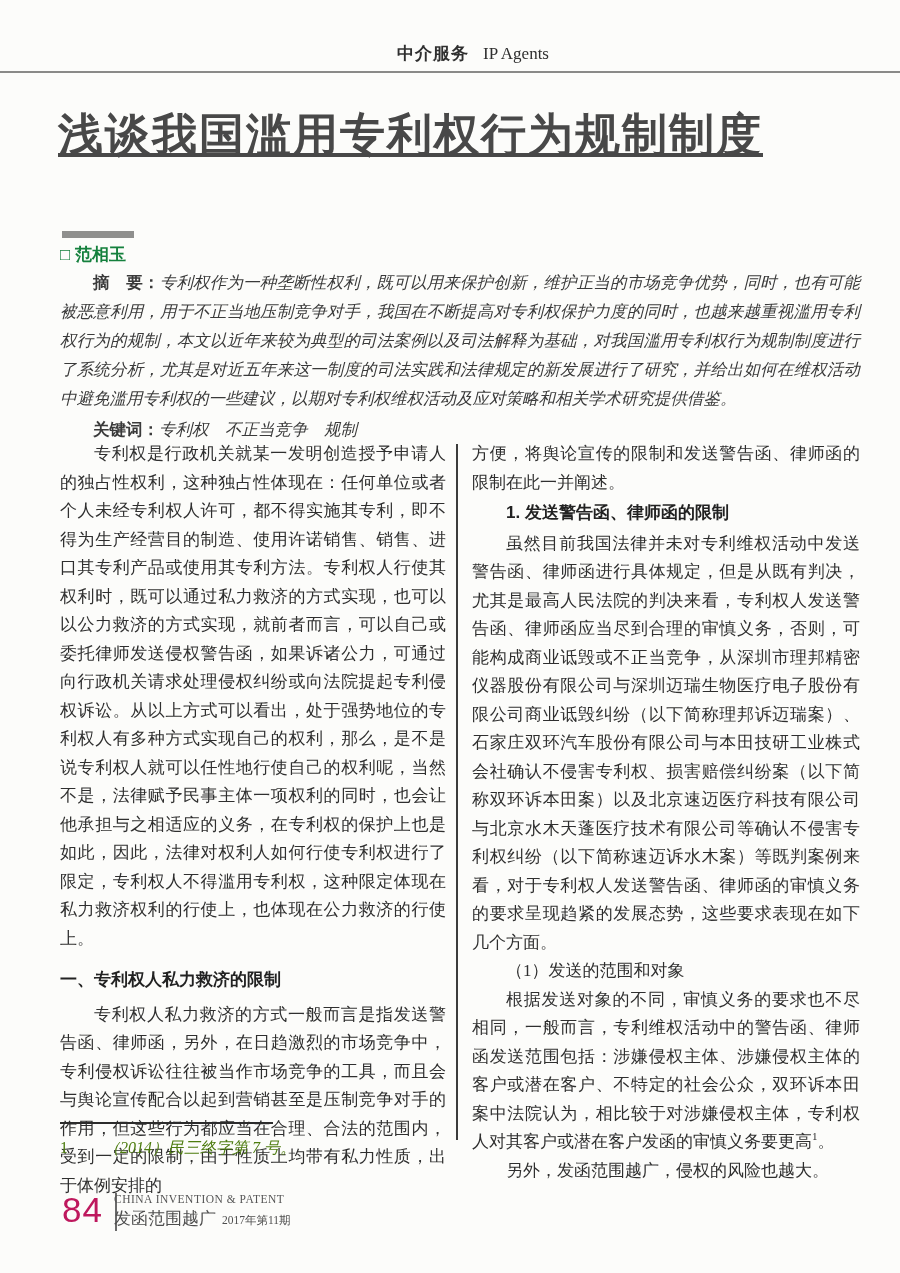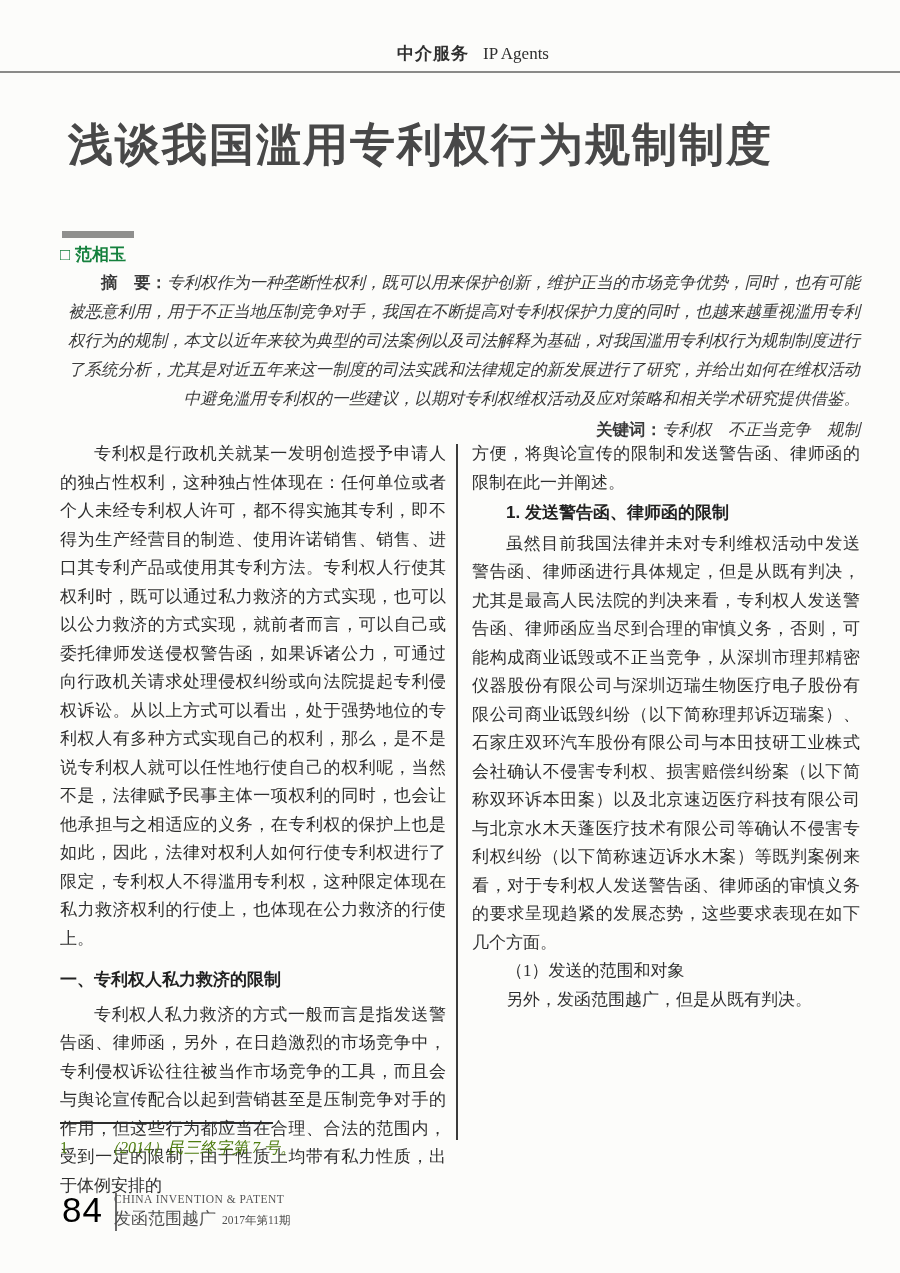--- a/index.html
+++ b/index.html
@@ -42,21 +42,21 @@
   .author {
     position:absolute; top:243px; left:60px;
     font-family:"Liberation Sans","DejaVu Sans",sans-serif;
     font-size:17px; font-weight:bold; color:#15803d;
   }
   
   .abstract-wrap {
     position:absolute; top:268px; left:60px; width:800px;
     font-size:16.5px; line-height:29px; color:#3a3a3a;
   }
-  .abstract-wrap p { margin:0;text-align:right; }
+  .abstract-wrap p { margin:0; }
   .abs-p {
     text-align:justify; text-indent:2em;
     font-style:italic;
   }
   .abs-lbl, .kw-lbl {
     font-style:normal; font-weight:bold;
     font-family:"Liberation Sans","DejaVu Sans",sans-serif;
   }
   .kw-p { text-indent:2em; font-style:italic; margin-top:2px !important; }
   
@@ -95,21 +95,21 @@
   .footnote {
     position:absolute; left:60px; top:1138px; width:420px;
     font-size:16px; font-style:italic; color:#4d7c0f;
   }
   .footnote .num { font-style:normal; display:inline-block; width:44px; }
   
   .footer { position:absolute; left:62px; top:1190px; height:46px; }
   .pageno {
     position:absolute; left:0; top:0;
     font-family:"Liberation Sans","DejaVu Sans",sans-serif;
-    font-size:35px; color:#000000; letter-spacing:1px;
+    font-size:35px; color:#be185d; letter-spacing:1px;
   }
   .footer-div {
     position:absolute; left:53px; top:3px; width:2px; height:38px;
     background:#6a6a6a;
   }
   .journal { position:absolute; left:52px; top:3px; white-space:nowrap; color:#555; }
   .journal .en {
     display:block; font-size:11.5px; letter-spacing:0.5px;
     font-family:"Liberation Serif","DejaVu Serif",serif;
   }
@@ -122,42 +122,43 @@
 
 <div class="page">
 
   <div class="hdr">
     <span class="cn">中介服务</span><span class="en">IP Agents</span>
   </div>
   <div class="hdr-rule"></div>
 
   <div class="edge-red"></div>
 
-  <h1 class="title" style="margin:10px;">浅谈我国滥用专利权行为规制制度</h1>
+  <h1 class="title" style="margin:0;text-decoration:underline;">浅谈我国滥用专利权行为规制制度</h1>
   <div class="author-bar"></div>
   <div class="author">□ 范相玉</div>
 
   <div class="abstract-wrap">
     <p class="abs-p"><span class="abs-lbl">摘　要：</span><span>专利权作为一种垄断性权利，既可以用来保护创新，维护正当的市场竞争优势，同时，也有可能被恶意利用，用于不正当地压制竞争对手，我国在不断提高对专利权保护力度的同时，也越来越重视滥用专利权行为的规制，本文以近年来较为典型的司法案例以及司法解释为基础，对我国滥用专利权行为规制制度进行了系统分析，尤其是对近五年来这一制度的司法实践和法律规定的新发展进行了研究，并给出如何在维权活动中避免滥用专利权的一些建议，以期对专利权维权活动及应对策略和相关学术研究提供借鉴。</span></p>
     <p class="kw-p"><span class="kw-lbl">关键词：</span><span>专利权　不正当竞争　规制</span></p>
   </div>
 
   <div class="columns">
     <div class="col col-left">
       <p>专利权是行政机关就某一发明创造授予申请人的独占性权利，这种独占性体现在：任何单位或者个人未经专利权人许可，都不得实施其专利，即不得为生产经营目的制造、使用许诺销售、销售、进口其专利产品或使用其专利方法。专利权人行使其权利时，既可以通过私力救济的方式实现，也可以以公力救济的方式实现，就前者而言，可以自己或委托律师发送侵权警告函，如果诉诸公力，可通过向行政机关请求处理侵权纠纷或向法院提起专利侵权诉讼。从以上方式可以看出，处于强势地位的专利权人有多种方式实现自己的权利，那么，是不是说专利权人就可以任性地行使自己的权利呢，当然不是，法律赋予民事主体一项权利的同时，也会让他承担与之相适应的义务，在专利权的保护上也是如此，因此，法律对权利人如何行使专利权进行了限定，专利权人不得滥用专利权，这种限定体现在私力救济权利的行使上，也体现在公力救济的行使上。</p>
       <p class="sec-heading">一、专利权人私力救济的限制</p>
       <p>专利权人私力救济的方式一般而言是指发送警告函、律师函，另外，在日趋激烈的市场竞争中，专利侵权诉讼往往被当作市场竞争的工具，而且会与舆论宣传配合以起到营销甚至是压制竞争对手的作用，但这些行为都应当在合理、合法的范围内，受到一定的限制，由于性质上均带有私力性质，出于体例安排的</p>
     </div>
     <div class="col-divider"></div>
     <div class="col col-right">
       <p class="no-indent">方便，将舆论宣传的限制和发送警告函、律师函的限制在此一并阐述。</p>
       <p class="sub-heading">1. 发送警告函、律师函的限制</p>
       <p>虽然目前我国法律并未对专利维权活动中发送警告函、律师函进行具体规定，但是从既有判决，尤其是最高人民法院的判决来看，专利权人发送警告函、律师函应当尽到合理的审慎义务，否则，可能构成商业诋毁或不正当竞争，从深圳市理邦精密仪器股份有限公司与深圳迈瑞生物医疗电子股份有限公司商业诋毁纠纷（以下简称理邦诉迈瑞案）、石家庄双环汽车股份有限公司与本田技研工业株式会社确认不侵害专利权、损害赔偿纠纷案（以下简称双环诉本田案）以及北京速迈医疗科技有限公司与北京水木天蓬医疗技术有限公司等确认不侵害专利权纠纷（以下简称速迈诉水木案）等既判案例来看，对于专利权人发送警告函、律师函的审慎义务的要求呈现趋紧的发展态势，这些要求表现在如下几个方面。</p>
       <p>（1）发送的范围和对象</p>
-      <p>另外，发函范围越广，但是从既有判决。</p>
+      <p><span>根据发送对象的不同，审慎义务的要求也不尽相同，一般而言，专利维权活动中的警告函、律师函发送范围包括：涉嫌侵权主体、涉嫌侵权主体的客户或潜在客户、不特定的社会公众，双环诉本田案中法院认为，相比较于对涉嫌侵权主体，专利权人对其客户或潜在客户发函的审慎义务要更高</span><sup class="fn">1</sup><span>。</span></p>
+      <p>另外，发函范围越广，侵权的风险也越大。</p>
     </div>
   </div>
 
   <div class="fn-rule"></div>
   <div class="footnote">
     <span class="num">1</span><span>（2014）民三终字第 7 号。</span>
   </div>
 
   <div class="footer">
     <div class="pageno">84</div>

